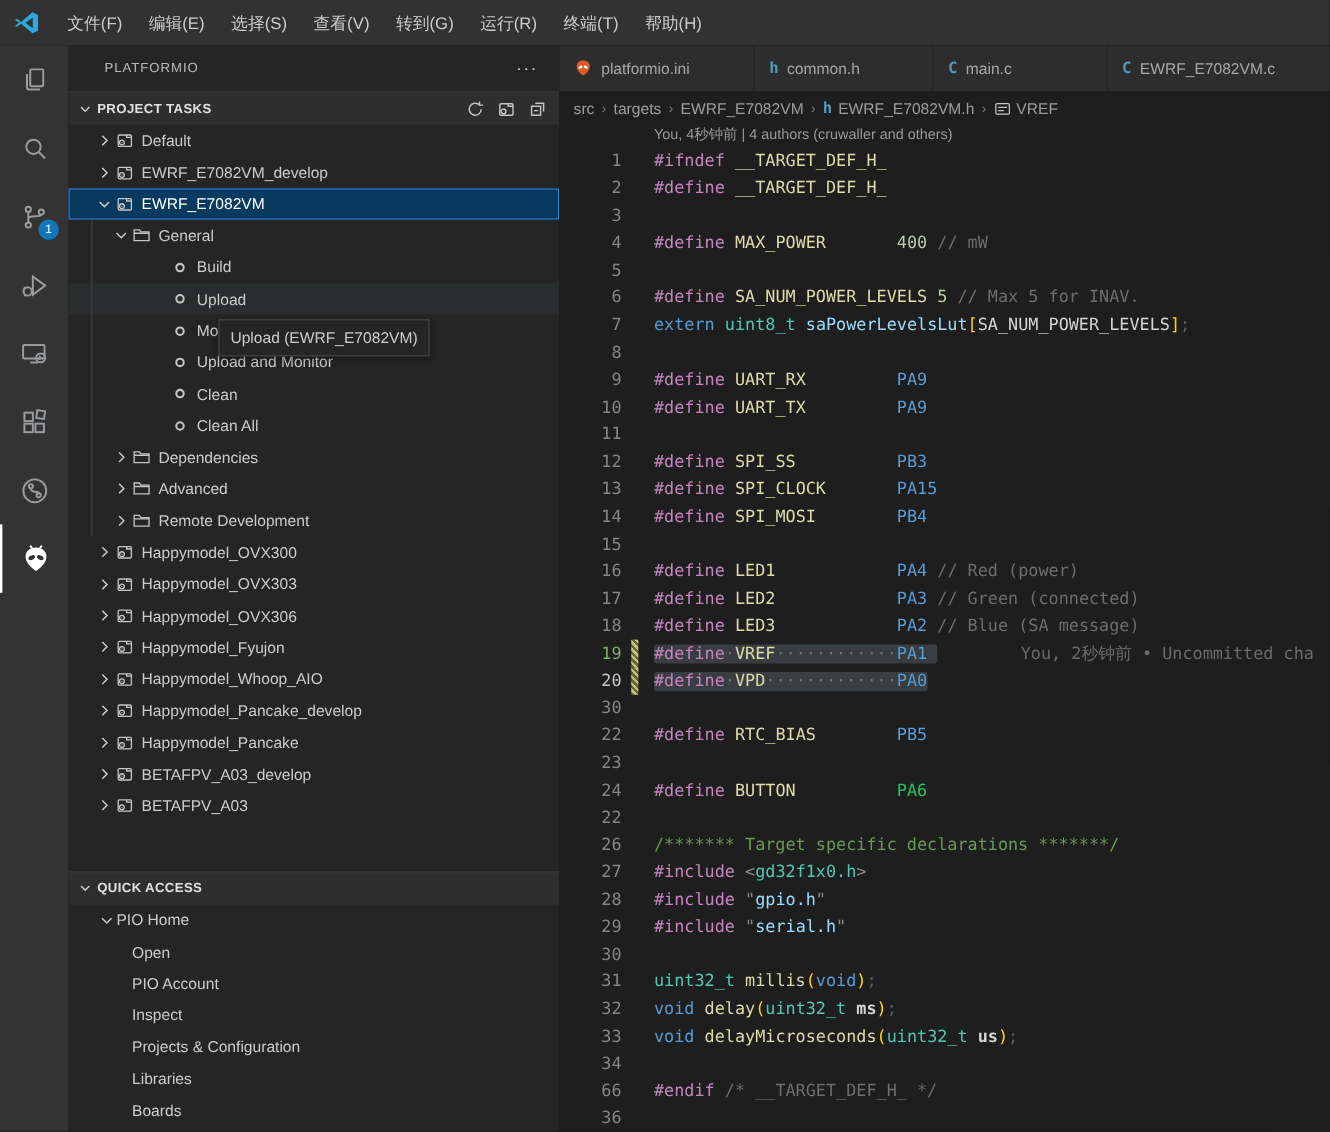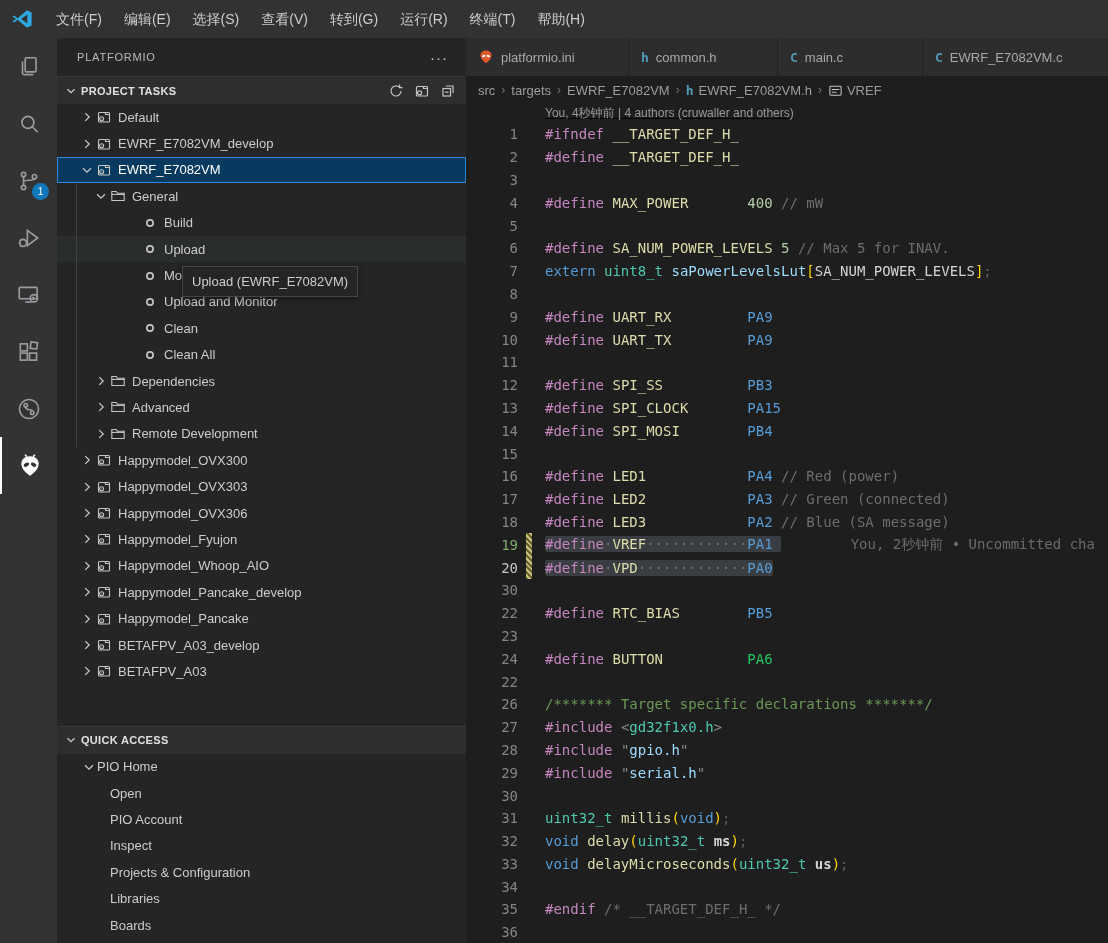--- a/index.html
+++ b/index.html
@@ -14,21 +14,21 @@
   
   .activitybar{width:57px;background:var(--activitybar-bg,#333333);flex:none;display:flex;flex-direction:column;}
   .ab-item{height:57px;display:flex;align-items:center;justify-content:center;position:relative;cursor:pointer;}
   .ab-item svg{width:26px;height:26px;stroke:#9a9da0;fill:none;stroke-width:1.5;}
   .ab-item.active{border-left:2px solid #ffffff;}
   .ab-item.active svg{stroke:#ffffff;}
   .ab-badge{position:absolute;right:8px;bottom:9px;background:var(--badge-bg,#1177bb);color:#fff;
     font-size:10px;min-width:17px;height:17px;border-radius:9px;display:flex;align-items:center;justify-content:center;}
   
   .sidebar{width:409px;background:var(--sidebar-bg,#252526);flex:none;position:relative;display:flex;flex-direction:column;overflow:hidden;}
-  .sb-title{height:38px;display:flex;align-items:center;padding:0 12px 0 20px;flex:none;}
+  .sb-title{height:38px;display:flex;align-items:center;padding:0 12px 0 20px;flex:none;margin-left:10px;}
   .sb-title-text{color:#bbbbbb;font-size:11px;letter-spacing:.8px;flex:1;}
   .sb-more{color:#cccccc;font-size:15px;letter-spacing:1px;cursor:pointer;padding:0 6px;}
   .sb-section{height:27px;display:flex;align-items:center;padding:0 10px 0 4px;flex:none;background:rgba(255,255,255,.045);
     border-top:1px solid rgba(255,255,255,.05);}
   .sb-section .chev{margin:0 2px 0 2px;}
   .sb-section-label{color:#e0e0e0;font-size:11px;font-weight:bold;letter-spacing:.3px;flex:1;}
   .sb-actions{display:flex;gap:10px;align-items:center;}
   .sb-actions .act{cursor:pointer;display:flex;align-items:center;}
   .sb-actions svg{width:16px;height:16px;stroke:#c5c5c5;fill:none;stroke-width:1.2;}
   .tree{flex:none;}
@@ -53,21 +53,21 @@
   .file-glyph{font-weight:bold;font-size:13px;color:#519aba;font-family:"DejaVu Sans Mono",monospace;}
   .breadcrumb{height:28px;display:flex;align-items:center;padding-left:12px;flex:none;font-size:13px;color:#9d9d9d;white-space:nowrap;}
   .bc-sep{color:#767676;margin:0 6px;font-size:12px;}
   .bc-item{display:flex;align-items:center;cursor:pointer;}
   .bc-item .file-glyph{margin-right:5px;}
   .bc-icon{margin-right:4px;display:flex;}
   .bc-icon svg{width:15px;height:15px;stroke:#c5c5c5;fill:none;stroke-width:1.1;}
   
   .code-area{flex:1;position:relative;overflow:hidden;font-family:"DejaVu Sans Mono","Liberation Mono",monospace;font-size:14px;}
   .cl{height:22.8px;display:flex;align-items:center;position:relative;}
-  .lens-row{height:19px;display:flex;align-items:center;text-decoration:underline;}
+  .lens-row{height:19px;display:flex;}
   .codelens{margin-left:79px;color:#999999;font-size:12px;font-family:"Liberation Sans","DejaVu Sans",sans-serif;}
   .ln{width:52px;flex:none;text-align:right;color:#858585;font-size:14px;}
   .mod{position:absolute;left:60px;top:0;bottom:0;width:6px;
     background:repeating-linear-gradient(45deg,#6b6434 0 2px,var(--modified-marker,#c5c178) 2px 4px);}
   .ct{margin-left:27px;white-space:pre;}
   .sel{background:var(--editor-selection,#3a3d41);border-radius:2px;}
   .sel.tail{padding-right:8px;}
   .tk-blame{margin-left:70px;color:#6b6b6b;}
 </style>
 </head>
@@ -754,21 +754,21 @@
           </div>
           <div class="cl">
             <span class="ln">33</span>
             <span class="ct"><span style="color: rgb(86, 156, 214);">void</span><span style="color: rgb(212, 212, 212);"> </span><span style="color: rgb(220, 220, 170);">delayMicroseconds</span><span style="color: rgb(255, 215, 0);">(</span><span style="color: rgb(78, 201, 176);">uint32_t</span><span style="color: rgb(212, 212, 212);"> </span><span style="color: rgb(212, 212, 212); font-weight: bold;">us</span><span style="color: rgb(255, 215, 0);">)</span><span style="color: rgb(95, 95, 95);">;</span></span>
           </div>
           <div class="cl">
             <span class="ln">34</span>
             <span class="ct"></span>
           </div>
           <div class="cl">
-            <span class="ln">35</span>
+            <span class="ln">66</span>
             <span class="ct"><span style="color: rgb(197, 134, 192);">#endif</span><span style="color: rgb(212, 212, 212);"> </span><span style="color: rgb(109, 109, 109);">/* __TARGET_DEF_H_ */</span></span>
           </div>
           <div class="cl">
             <span class="ln">36</span>
             <span class="ct"></span>
           </div>
         </div>
     </div>
   </div>
 </div>

